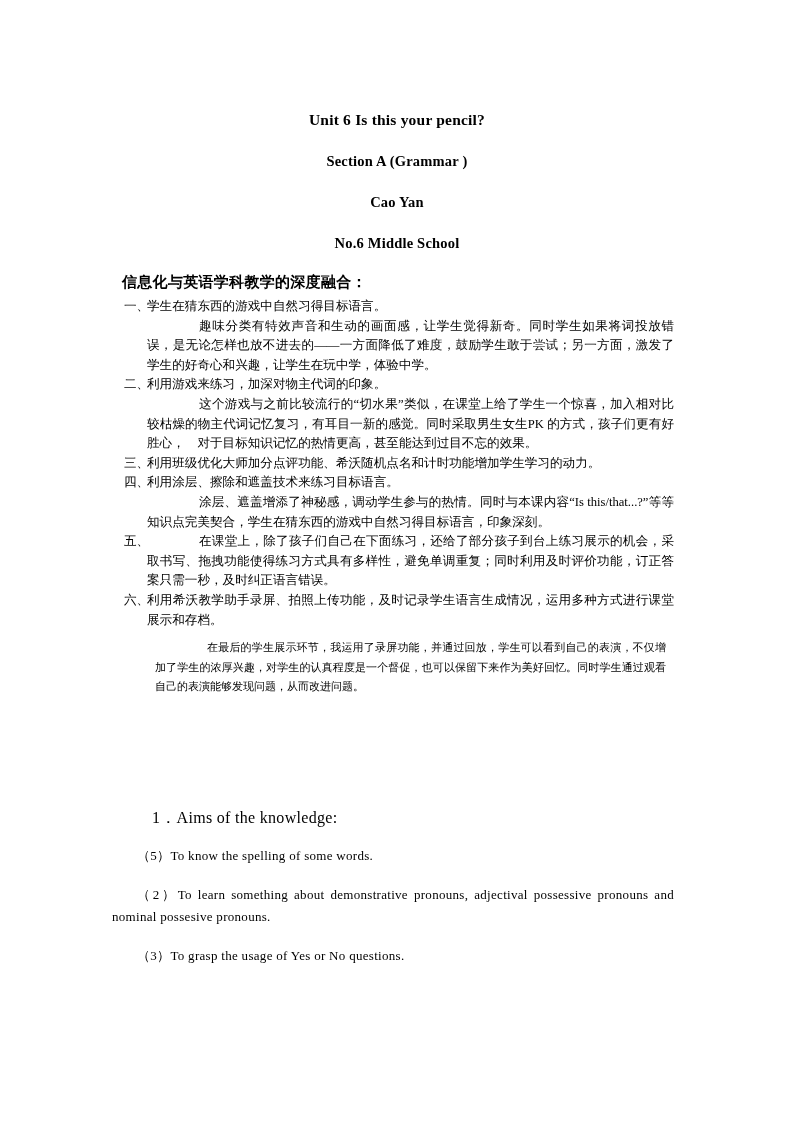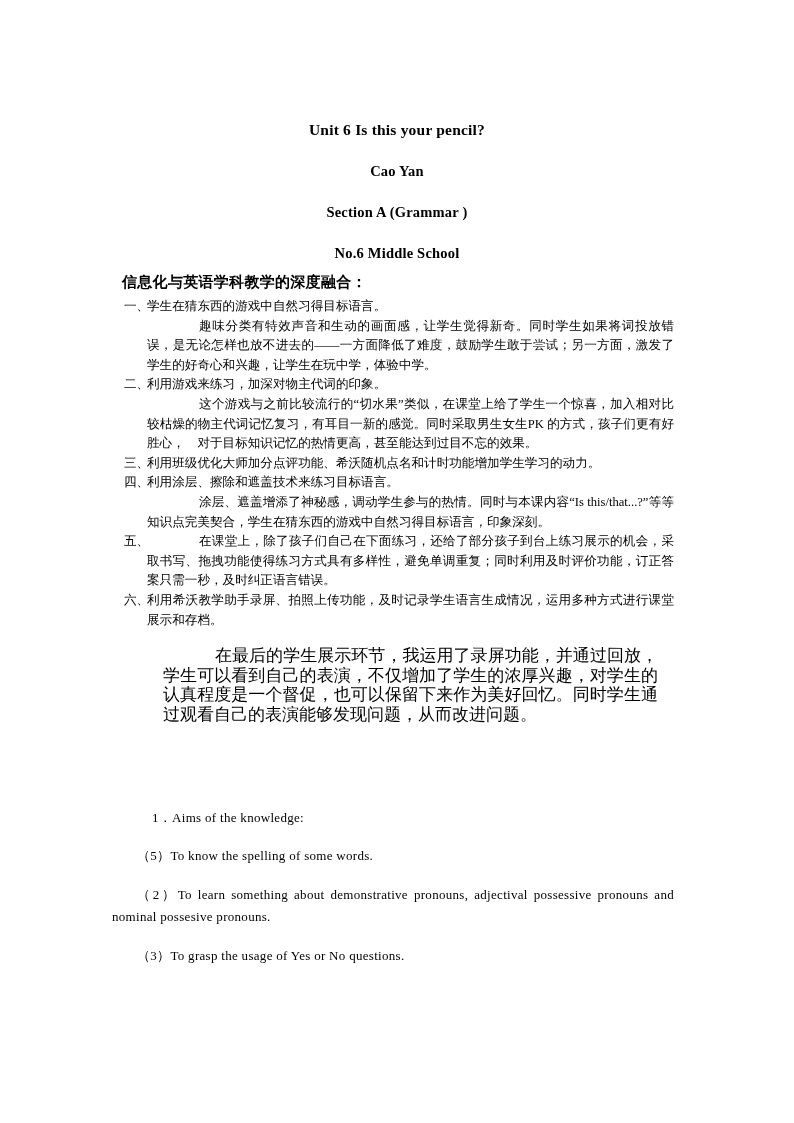--- a/index.html
+++ b/index.html
@@ -23,21 +23,21 @@
     position: absolute;
     left: 0;
     top: 105px;
     width: 794px;
   }
   .doc-title {
     text-align: center;
     font-weight: bold;
     font-size: 15.5px;
     line-height: 18px;
-    margin: 16px 0 23px 0;
+    margin: 6px 0 23px 0;
     letter-spacing: 0.2px;
     font-family: "Liberation Serif", "DejaVu Serif", serif;
   }
   .doc-title.t2 { font-size: 14.5px; margin-bottom: 23px; }
   .doc-title.t3 { font-size: 14.5px; margin-bottom: 23px; }
   .doc-title.t4 { font-size: 14.5px; margin-bottom: 0; }
 
   
   .cn-region {
     position: absolute;
@@ -71,23 +71,23 @@
   .cn-sub {
     font-size: 12.6px;
     line-height: 19.6px;
     margin: 0;
     padding-left: 35px;
     text-indent: 52px;
     text-align: justify;
     text-justify: inter-ideograph;
   }
   .cn-closing {
-    font-size: 17px;
+    font-size: 11px;
     line-height: 19.6px;
-    margin: 16px;
+    margin: 8px;
     padding-left: 35px;
     text-indent: 52px;
     text-align: justify;
     text-justify: inter-ideograph;
   }
 
   
   .en-region {
     position: absolute;
     left: 112px;
@@ -96,21 +96,21 @@
     font-family: "Liberation Serif", "DejaVu Serif", serif;
   }
   .en-heading {
     font-size: 15px;
     font-weight: bold;
     line-height: 20px;
     margin: 0 0 13px 43px;
     letter-spacing: 0.2px;
   }
   .en-numbered {
-    font-size: 13px;
+    font-size: 16px;
     line-height: 19px;
     margin: 0 0 18px 40px;
     letter-spacing: 0.3px;
   }
   .en-sub {
     font-size: 13px;
     line-height: 22px;
     margin: 0 0 17px 0;
     text-indent: 25px;
     text-align: justify;
@@ -118,22 +118,22 @@
   }
   .en-sub.last { margin-bottom: 17px; }
 </style>
 </head>
 <body>
 
 <div class="page">
 
   <div class="title-block">
     <div class="doc-title t1">Unit 6 Is this your pencil?</div>
+    <div class="doc-title t2">Section A (Grammar )</div>
     <div class="doc-title t3">Cao Yan</div>
-    <div class="doc-title t2">Section A (Grammar )</div>
     <div class="doc-title t4">No.6 Middle School</div>
   </div>
 
   <div class="cn-region">
 
     <div class="cn-heading">信息化与英语学科教学的深度融合：</div>
 
     <div class="cn-item">
       <span class="marker">一、</span>
       <span>学生在猜东西的游戏中自然习得目标语言。</span>

